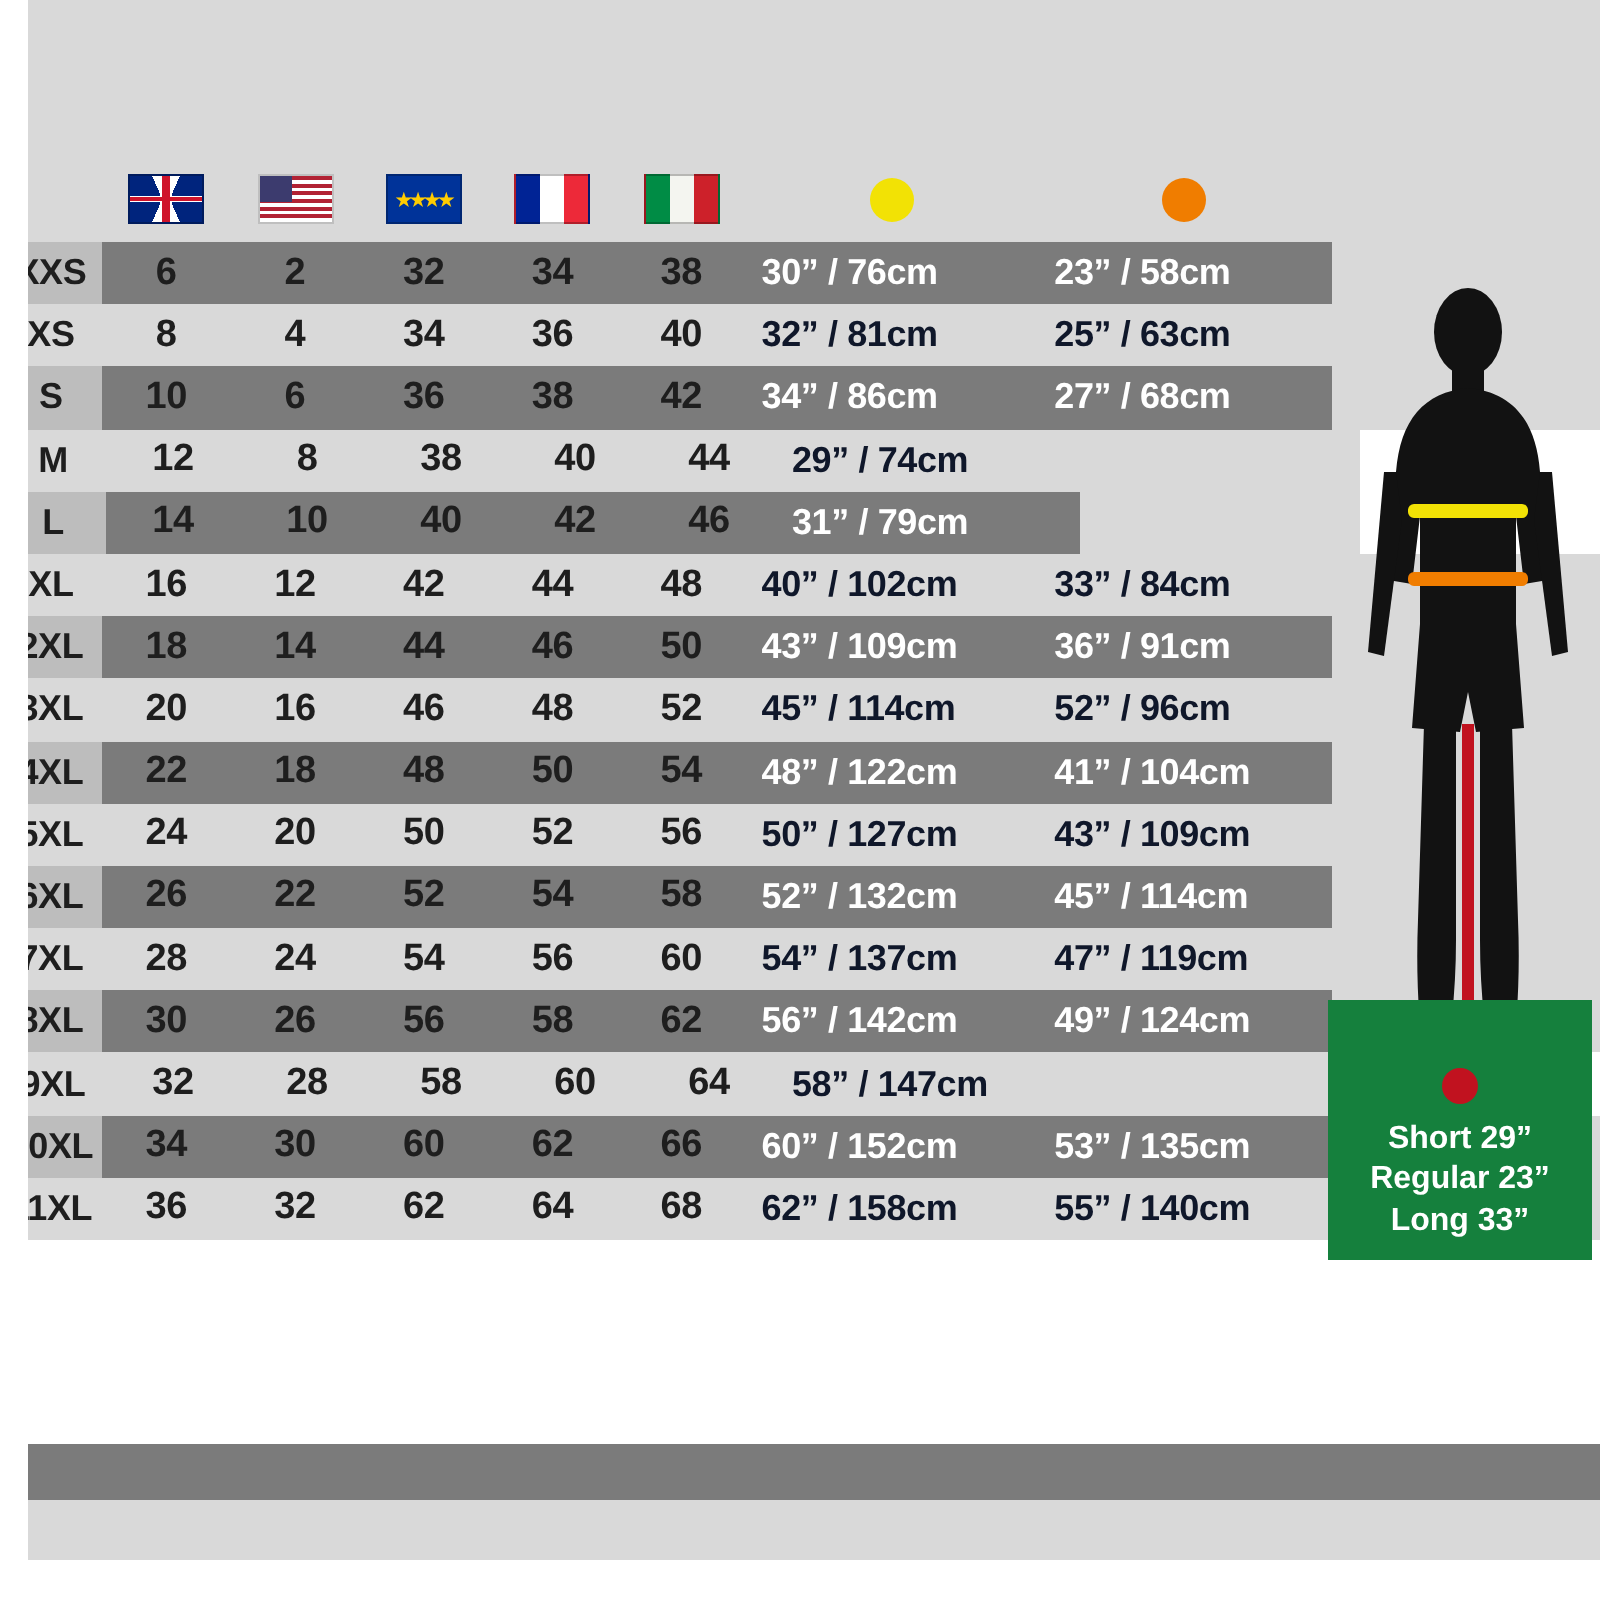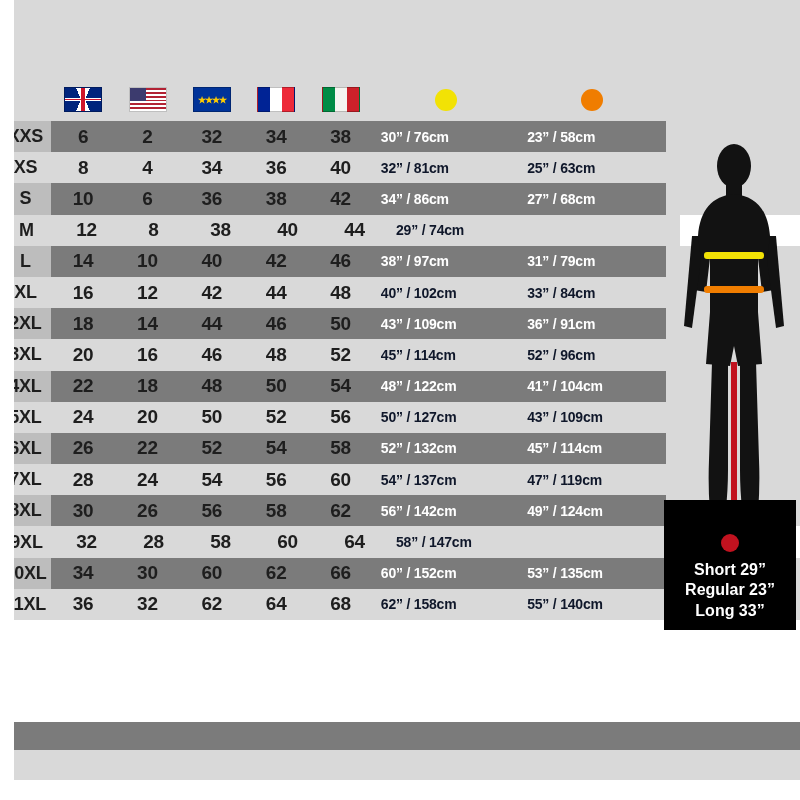--- a/index.html
+++ b/index.html
@@ -51,21 +51,21 @@
 
   
   .cell.num { color: #1e1e1e; font-size: 19px; }
   .row.dark .cell.num { color: #1e1e1e; }
 
   
   .cell.meas {
     justify-content: flex-start;
     padding-left: 8px;
     color: #ffffff;
-    font-size: 14px;
+    font-size: 18px;
   }
   .row.light .cell.meas { color: #0f172a; }
 
   
   .cell.fig { background: #d9d9d9; }
   .row.dark .cell.fig { background: #d9d9d9; }
 
   
   .row.header .cell { background: #d9d9d9; }
 
@@ -143,21 +143,21 @@
     width: 140px;
     height: 644px;
     pointer-events: none;
   }
   .length-box {
     position: absolute;
     right: 4px;
     top: 422px;
     width: 132px;
     height: 130px;
-    background: #000000;
+    background: #15803d;
     color: #ffffff;
     display: flex;
     flex-direction: column;
     align-items: center;
     justify-content: flex-end;
     padding-bottom: 8px;
     z-index: 5;
   }
   .length-box .reddot {
     width: 18px; height: 18px; border-radius: 50%;
@@ -272,21 +272,20 @@
         <div class="cell c-meas meas">29” / 74cm</div>
         <div class="cell c-fig fig"></div>
       </div>
       <div class="row dark">
         <div class="cell c-size size-label">L</div>
         <div class="cell c-num num">14</div>
         <div class="cell c-num num">10</div>
         <div class="cell c-num num">40</div>
         <div class="cell c-num num">42</div>
         <div class="cell c-num num">46</div>
-        <div class="cell c-meas meas">38” / 97cm</div>
         <div class="cell c-meas meas">31” / 79cm</div>
         <div class="cell c-fig fig"></div>
       </div>
       <div class="row light">
         <div class="cell c-size size-label">XL</div>
         <div class="cell c-num num">16</div>
         <div class="cell c-num num">12</div>
         <div class="cell c-num num">42</div>
         <div class="cell c-num num">44</div>
         <div class="cell c-num num">48</div>

